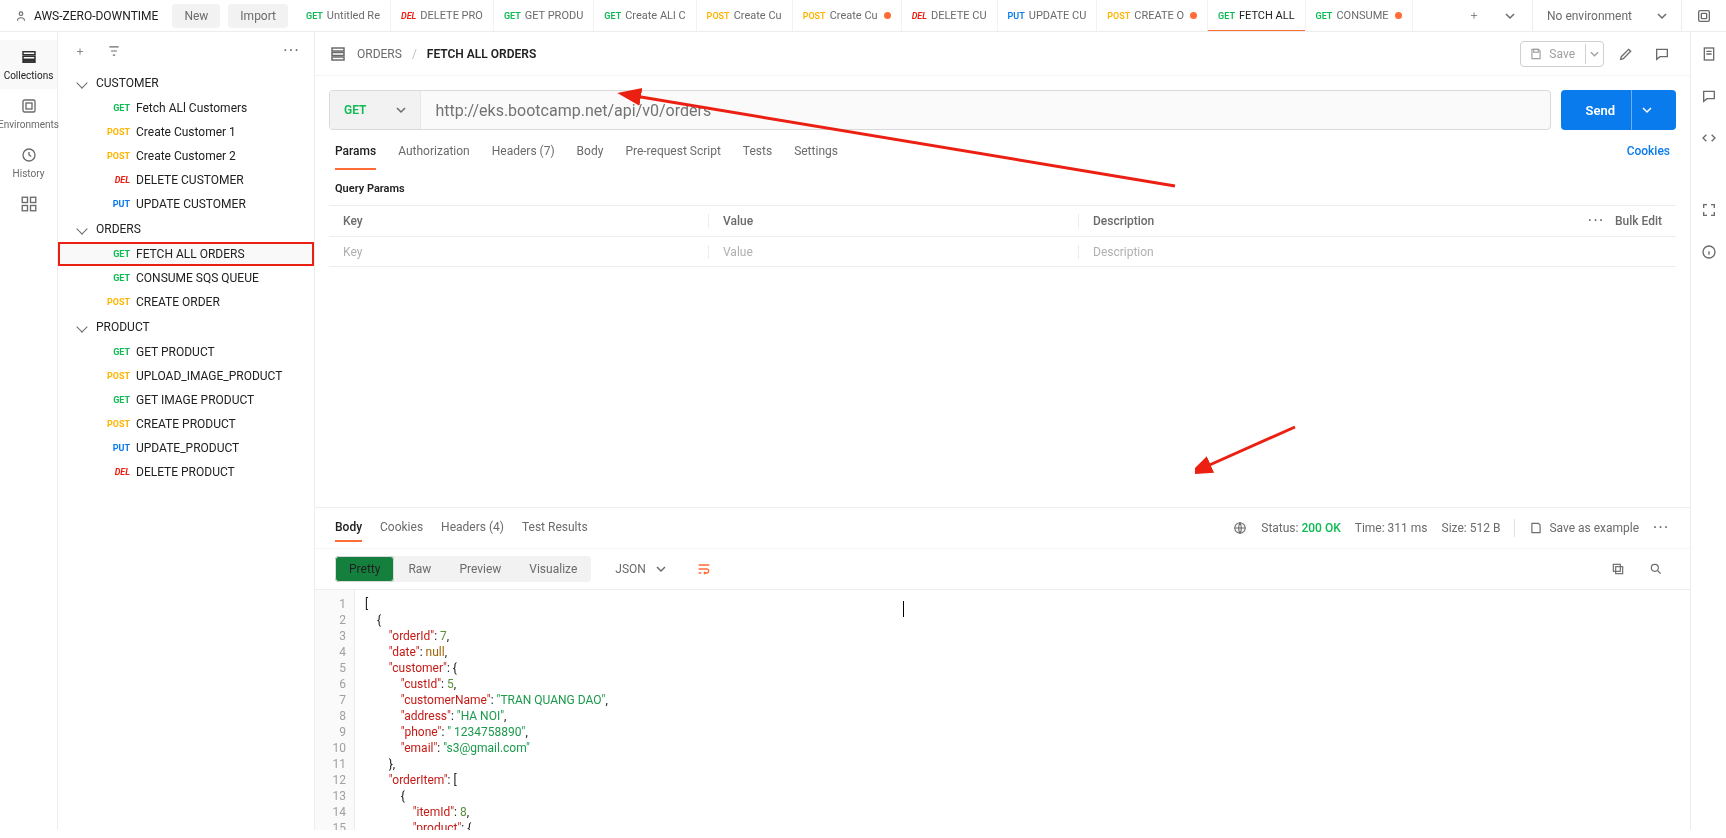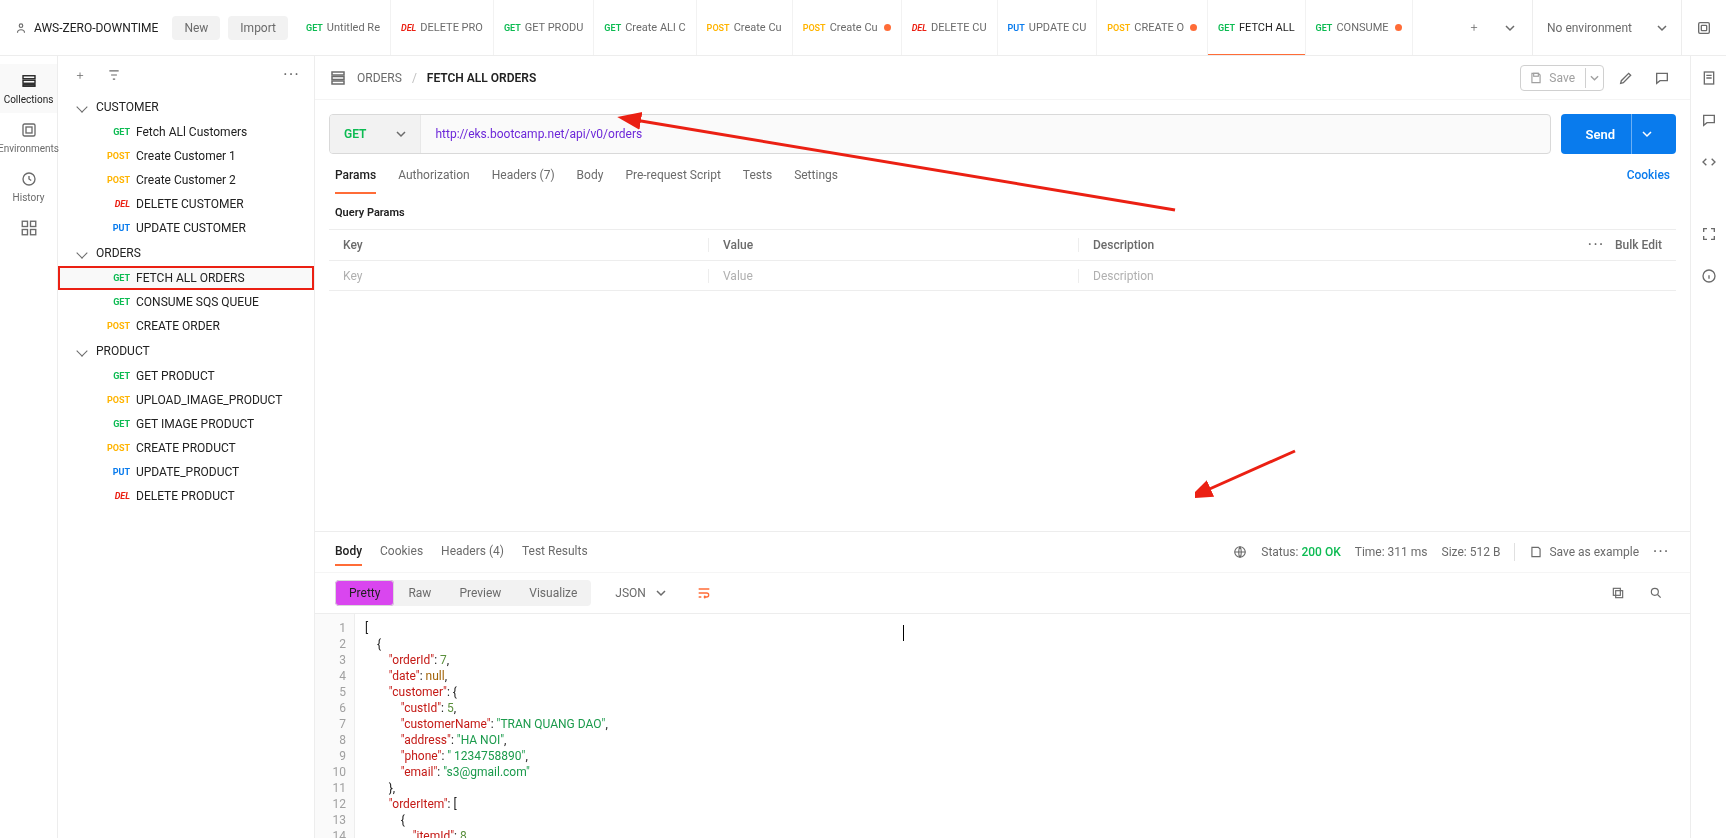--- a/index.html
+++ b/index.html
@@ -1,19 +1,19 @@
 <!DOCTYPE html>
 <html><head>
 <meta charset="utf-8">
 <style>
   * { box-sizing: border-box; margin: 0; padding: 0; font-family: -apple-system, BlinkMacSystemFont, "Segoe UI", Roboto, Arial, sans-serif; }
   body { width: 1726px; height: 838px; background: #fff; font-size: 12px; color: #212121; overflow: hidden; position: relative; }
 
   
-  .topbar { height: 56px; display: flex; align-items: center; border-bottom: 1px solid #ededed; padding: 0 8px; gap: 8px; }
+  .topbar { height: 32px; display: flex; align-items: center; border-bottom: 1px solid #ededed; padding: 0 8px; gap: 8px; }
   .ws-name { display: flex; align-items: center; gap: 6px; font-size: 12px; color: #212121; padding: 0 6px; white-space: nowrap; }
   .ws-name svg { width: 14px; height: 14px; }
   .btn-pill { font-size: 12px; color: #6b6b6b; background: #f2f2f2; border: none; border-radius: 4px; padding: 5px 12px; cursor: pointer; }
   .tabs-scroll { flex: 1; display: flex; align-items: stretch; overflow: hidden; height: 100%; }
   .rtab { position: relative; display: flex; align-items: center; gap: 4px; padding: 0 10px; font-size: 11px; color: #6b6b6b; white-space: nowrap; border-right: 1px solid #f2f2f2; height: 100%; cursor: pointer; }
   .rtab .m { font-size: 9px; font-weight: 600; }
   .rtab.active { color: #212121; }
   .rtab.active::after { content: ""; position: absolute; left: 0; right: 0; bottom: -1px; height: 2px; background: #ff6c37; }
   .dot-orange { width: 7px; height: 7px; border-radius: 50%; background: #ff6c37; display: inline-block; margin-left: 2px; }
   .m-GET   { color: #0cbb52; }
@@ -53,21 +53,21 @@
   .crumb-sep { color: #c0c0c0; }
   .crumb-current { font-size: 12px; font-weight: 600; color: #212121; }
   .crumbs-right { margin-left: auto; display: flex; align-items: center; gap: 8px; }
   .btn-save { display: flex; align-items: center; gap: 6px; border: 1px solid #d0d0d0; border-radius: 4px; padding: 5px 8px; font-size: 12px; color: #a0a0a0; background: #fff; }
   .btn-save .chev-d { width: 18px; border-left: 1px solid #d0d0d0; height: 20px; display: flex; align-items: center; justify-content: center; margin: -5px -8px -5px 4px; padding: 0 4px; }
 
   
   .req-row { padding: 14px 14px 0 14px; display: flex; gap: 10px; align-items: stretch; }
   .url-wrap { flex: 1; display: flex; border: 1px solid #d9d9d9; border-radius: 4px; overflow: hidden; height: 40px; background: #fafafa; }
   .method-sel { display: flex; align-items: center; gap: 30px; padding: 0 14px; border-right: 1px solid #e8e8e8; font-weight: 600; font-size: 12px; color: #0cbb52; cursor: pointer; background: #f2f2f2; }
-  .url-input { flex: 1; border: none; background: transparent; padding: 0 14px; font-size: 12px; color: #6d28d9; outline: none; }
+  .url-input { flex: 1; border: none; background: transparent; padding: 0 14px; font-size: 16px; color: #737373; outline: none; }
   .btn-send { background: #097bed; color: #fff; border: none; border-radius: 4px; padding: 0 24px; font-size: 13px; font-weight: 600; cursor: pointer; display: flex; align-items: center; gap: 10px; }
   .btn-send .chev-d2 { border-left: 1px solid rgba(255,255,255,.4); height: 100%; display:flex; align-items:center; padding-left:10px; margin-left:6px;}
 
   
   .subtabs { display: flex; gap: 22px; padding: 14px 20px 0 20px; font-size: 12px; color: #6b6b6b; }
   .subtab { padding-bottom: 10px; cursor: pointer; }
   .subtab.active { color: #212121; border-bottom: 2px solid #ff6c37; font-weight: 500;}
   .subtabs .cookies { margin-left: auto; color: #097bed; font-weight: 500; }
   .qp-title { font-size: 11px; font-weight: 600; color: #212121; padding: 12px 20px 10px; }
   .qp-table { border-top: 1px solid #ededed; border-bottom: 1px solid #ededed; margin: 0 14px; }
@@ -84,21 +84,21 @@
   
   .resp-bar { display: flex; align-items: center; padding: 6px 20px; border-top: 1px solid #ededed; font-size: 12px; gap: 18px;}
   .resp-tabs { display: flex; gap: 18px; }
   .resp-tab { color: #6b6b6b; padding: 6px 0; cursor: pointer; }
   .resp-tab.active { color: #212121; border-bottom: 2px solid #ff6c37; font-weight: 500; }
   .resp-right { margin-left: auto; display: flex; align-items: center; gap: 14px; color: #6b6b6b; }
   .status-ok { color: #0cbb52; font-weight: 500; }
   .resp-fmt { display: flex; align-items: center; gap: 14px; padding: 6px 20px; border-top: 1px solid #f5f5f5; }
   .fmt-pill-group { display:flex; background:#f2f2f2; border-radius:4px; overflow:hidden;}
   .fmt-pill { font-size: 12px; color:#6b6b6b; padding:6px 14px; cursor:pointer;}
-  .fmt-pill.active { background:#d946ef; color:#212121; border-radius:4px; box-shadow: inset 0 0 0 1px #d9d9d9;}
+  .fmt-pill.active { background:#15803d; color:#212121; border-radius:4px; box-shadow: inset 0 0 0 1px #d9d9d9;}
   .json-sel { display:flex; align-items:center; gap:10px; font-size:12px; color:#6b6b6b; padding:6px 10px; border-radius:4px; cursor:pointer;}
   .code-area { flex:1; display:flex; font-family: Menlo, Consolas, monospace; font-size: 12px; line-height: 16px; border-top:1px solid #ededed; overflow:hidden;}
   .gutter { width: 40px; text-align: right; padding: 6px 8px 6px 0; color: #a0a0a0; background:#fafafa; border-right:1px solid #ededed;}
   .code   { flex:1; padding: 6px 10px; white-space: pre; color:#212121; position:relative;}
   .tok-key { color:#a31515;}    
   .tok-num { color:#098658;}    
   .tok-str { color:#0451a5;}    
   .tok-null{ color:#777;}
   .tok-punc{ color:#212121;}
   

